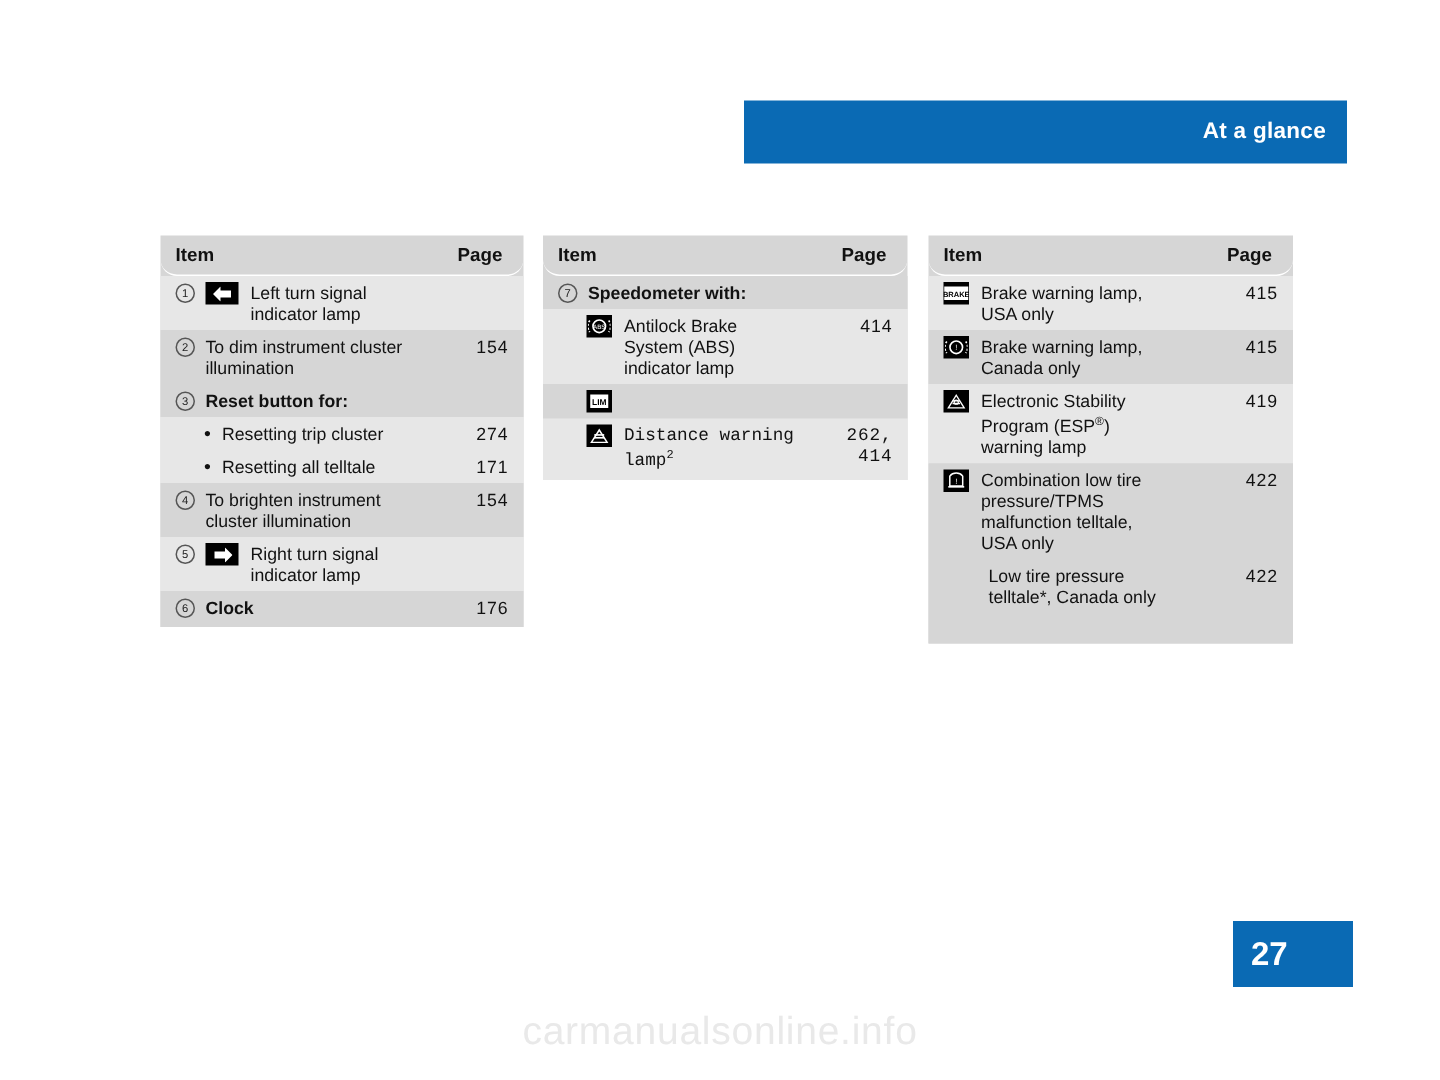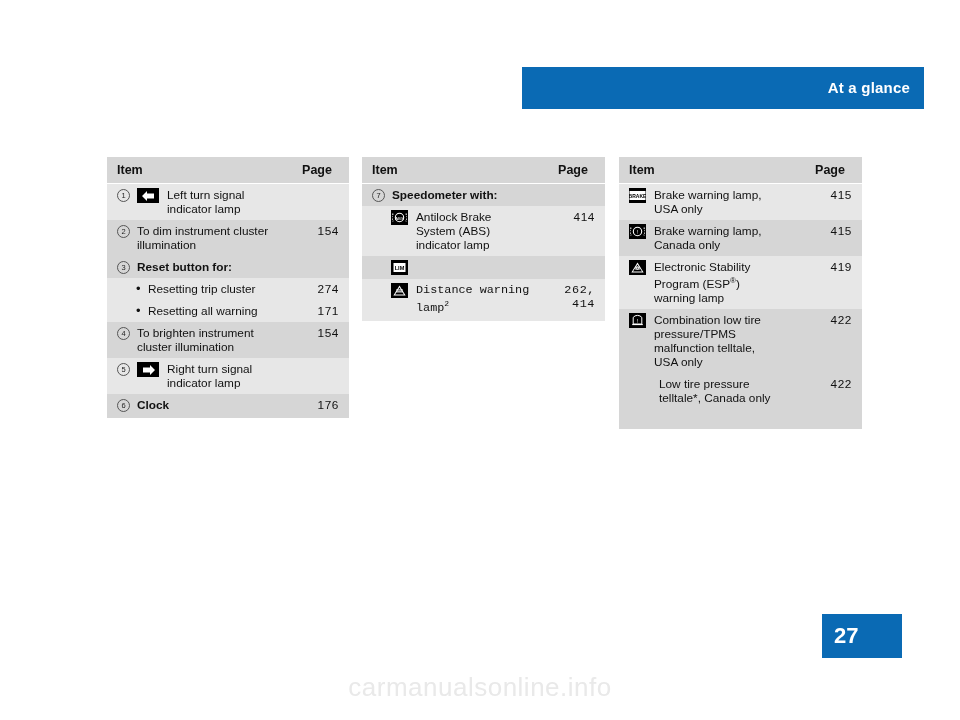--- a/index.html
+++ b/index.html
@@ -16,21 +16,21 @@
   }
   .page {
     position: absolute;
     left: 0; top: 0;
     width: 960px; height: 720px;
     background: #ffffff;
   }
   
   .header-bar {
     position: absolute;
-    left: 522px;
+    left: 496px;
     top: 67px;
     width: 402px;
     height: 42px;
     background: #0a6ab4;
   }
   .header-title {
     position: absolute;
     right: 14px;
     top: 12px;
     color: #ffffff;
@@ -70,34 +70,34 @@
   .tbl {
     position: absolute;
     background: #d6d6d6;
     box-sizing: border-box;
   }
   .tbl-head {
     display: flex;
     height: 26px;
     align-items: center;
     border-bottom: 1px solid #ffffff;
+    border-radius: 11px;
   }
   .tbl-head .h-item {
     font-size: 12.5px;
     font-weight: bold;
     color: #111;
     padding-left: 10px;
     flex: 1;
   }
   .tbl-head .h-page {
     font-size: 12.5px;
     font-weight: bold;
     color: #111;
-    padding-right: 10px;
-    text-align: center;
+    text-align: left;
   }
   .row {
     display: flex;
     min-height: 22px;
     align-items: flex-start;
   }
   .row.alt { background: #e7e7e7; }
   .row.plain { background: #d6d6d6; }
   .cell-item {
     flex: 1;
@@ -213,21 +213,21 @@
           <span class="indent"></span>
           <span class="bullet">•</span>
           <span class="txt">Resetting trip cluster</span>
         </div>
         <div class="cell-page">274</div>
       </div>
       <div class="row alt">
         <div class="cell-item">
           <span class="indent"></span>
           <span class="bullet">•</span>
-          <span class="txt">Resetting all warning</span>
+          <span class="txt">Resetting all telltale</span>
         </div>
         <div class="cell-page">171</div>
       </div>
       <div class="row plain">
         <div class="cell-item">
           <span class="num-circle">4</span>
           <span class="txt">To brighten instrument<br>cluster illumination</span>
         </div>
         <div class="cell-page">154</div>
       </div>

